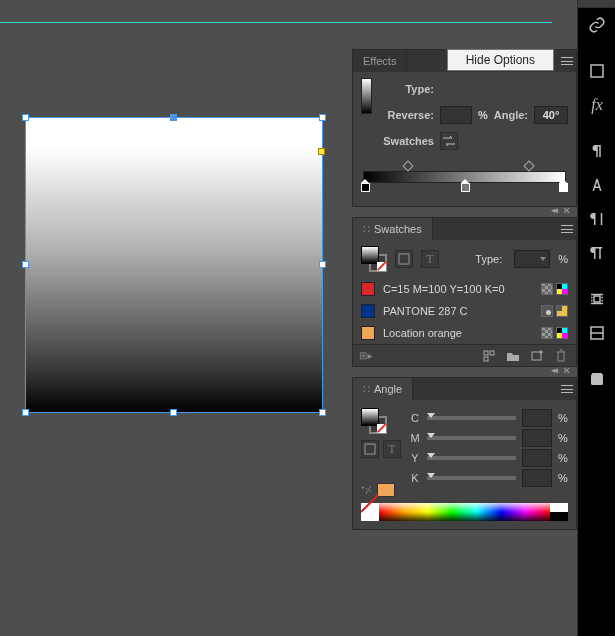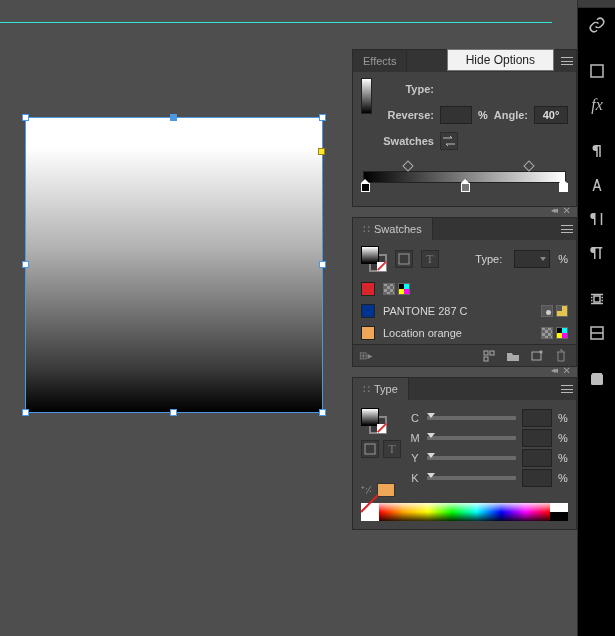--- a/index.html
+++ b/index.html
@@ -272,20 +272,21 @@
         </div>
       <div class="mini-btn dim" style="color:#777;font-family:Georgia,serif;">T</div>
       <span style="margin-left:auto;">Type:</span>
       <div class="tint-field"></div>
       <span>%</span>
     </div>
 
     <div class="swatch-list">
       <div class="swatch-row">
         <div class="sw-chip" style="background:#d9262c;"></div>
+        <span class="sw-name">C=15 M=100 Y=100 K=0</span>
         <div class="sw-icons">
             <div class="sw-ic cross"></div>
             <div class="sw-ic cmyk"></div>
           </div>
       </div>
       <div class="swatch-row">
         <div class="sw-chip" style="background:#00338d;"></div>
         <span class="sw-name">PANTONE 287 C</span>
         <div class="sw-icons">
             <div class="sw-ic spot"></div>
@@ -330,21 +331,21 @@
         </div>
     </div>
   </div>
 
   <div class="panel" style="position:relative; margin-top:10px;">
     <div class="collapse-arrows">◂◂</div>
     <div class="close-x">✕</div>
     <div class="panel-tabbar">
       <div class="tab">
           <span style="margin-right:4px;color:#888;">∷</span>
-          <span>Type</span>
+          <span>Angle</span>
         </div>
       <div class="tabbar-right">
           <div class="menu-btn">
             <div class="menu-lines"></div>
           </div>
         </div>
     </div>
 
     <div class="color-body">
       <div class="color-main">

